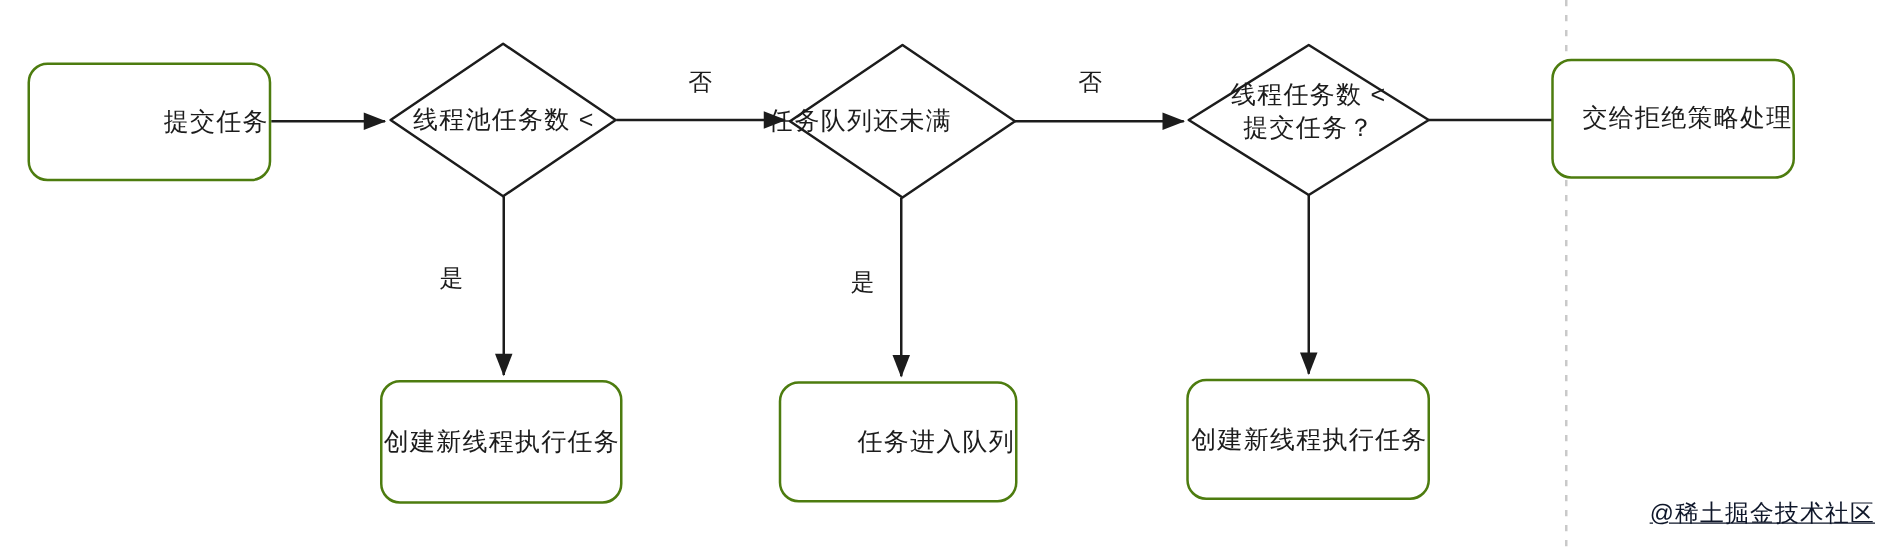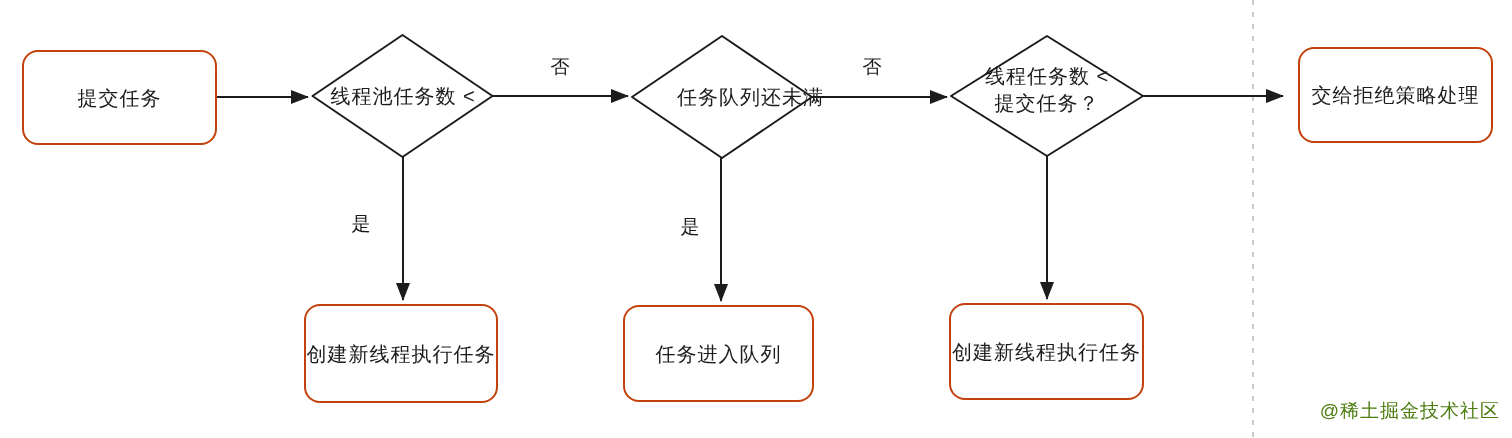--- a/index.html
+++ b/index.html
@@ -14,25 +14,25 @@
   }
   .layer-svg {
     position: absolute;
     left: 0; top: 0;
     width: 1512px; height: 438px;
   }
   .node {
     position: absolute;
     box-sizing: border-box;
     background: #ffffff;
-    border: 2px solid #c2410c;
+    border: 2px solid #4d7c0f;
     border-radius: 16px;
     display: flex;
     align-items: center;
-    justify-content: center;
+    justify-content: flex-end;
     text-align: center;
     font-size: 20px;
     line-height: 1.3;
     letter-spacing: 1px;
   }
   .diamond-label {
     position: absolute;
     display: flex;
     flex-direction: column;
     align-items: center;
@@ -47,30 +47,31 @@
     width: 32px;
     text-align: center;
     font-size: 19px;
     line-height: 1;
   }
   .watermark {
     position: absolute;
     right: 12px;
     top: 398px;
     font-size: 19px;
-    color: #4d7c0f;
+    color: #0f172a;
     letter-spacing: 1px;
+    text-decoration: underline;
   }
   #node-start    { left: 22px;   top: 50px;  width: 195px; height: 95px; }
-  #node-reject   { left: 1298px; top: 47px;  width: 195px; height: 96px; }
+  #node-reject   { left: 1241px; top: 47px;  width: 195px; height: 96px; }
   #node-create1  { left: 304px;  top: 304px; width: 194px; height: 99px; }
   #node-enqueue  { left: 623px;  top: 305px; width: 191px; height: 97px; }
   #node-create2  { left: 949px;  top: 303px; width: 195px; height: 97px; }
   #label-d1 { left: 313px; top: 36px;  width: 180px; height: 120px; gap: 43px; }
-  #label-d2 { left: 644px; top: 37px;  width: 180px; height: 120px; align-items: flex-end; }
+  #label-d2 { left: 598px; top: 37px;  width: 180px; height: 120px; }
   #label-d3 { left: 951px; top: 30px;  width: 192px; height: 120px; }
   #edge-label-no1  { left: 544px; top: 57px; }
   #edge-label-no2  { left: 856px; top: 57px; }
   #edge-label-yes1 { left: 345px; top: 214px; }
   #edge-label-yes2 { left: 674px; top: 217px; }
 </style>
 </head>
 <body>
 
 <div class="canvas">

